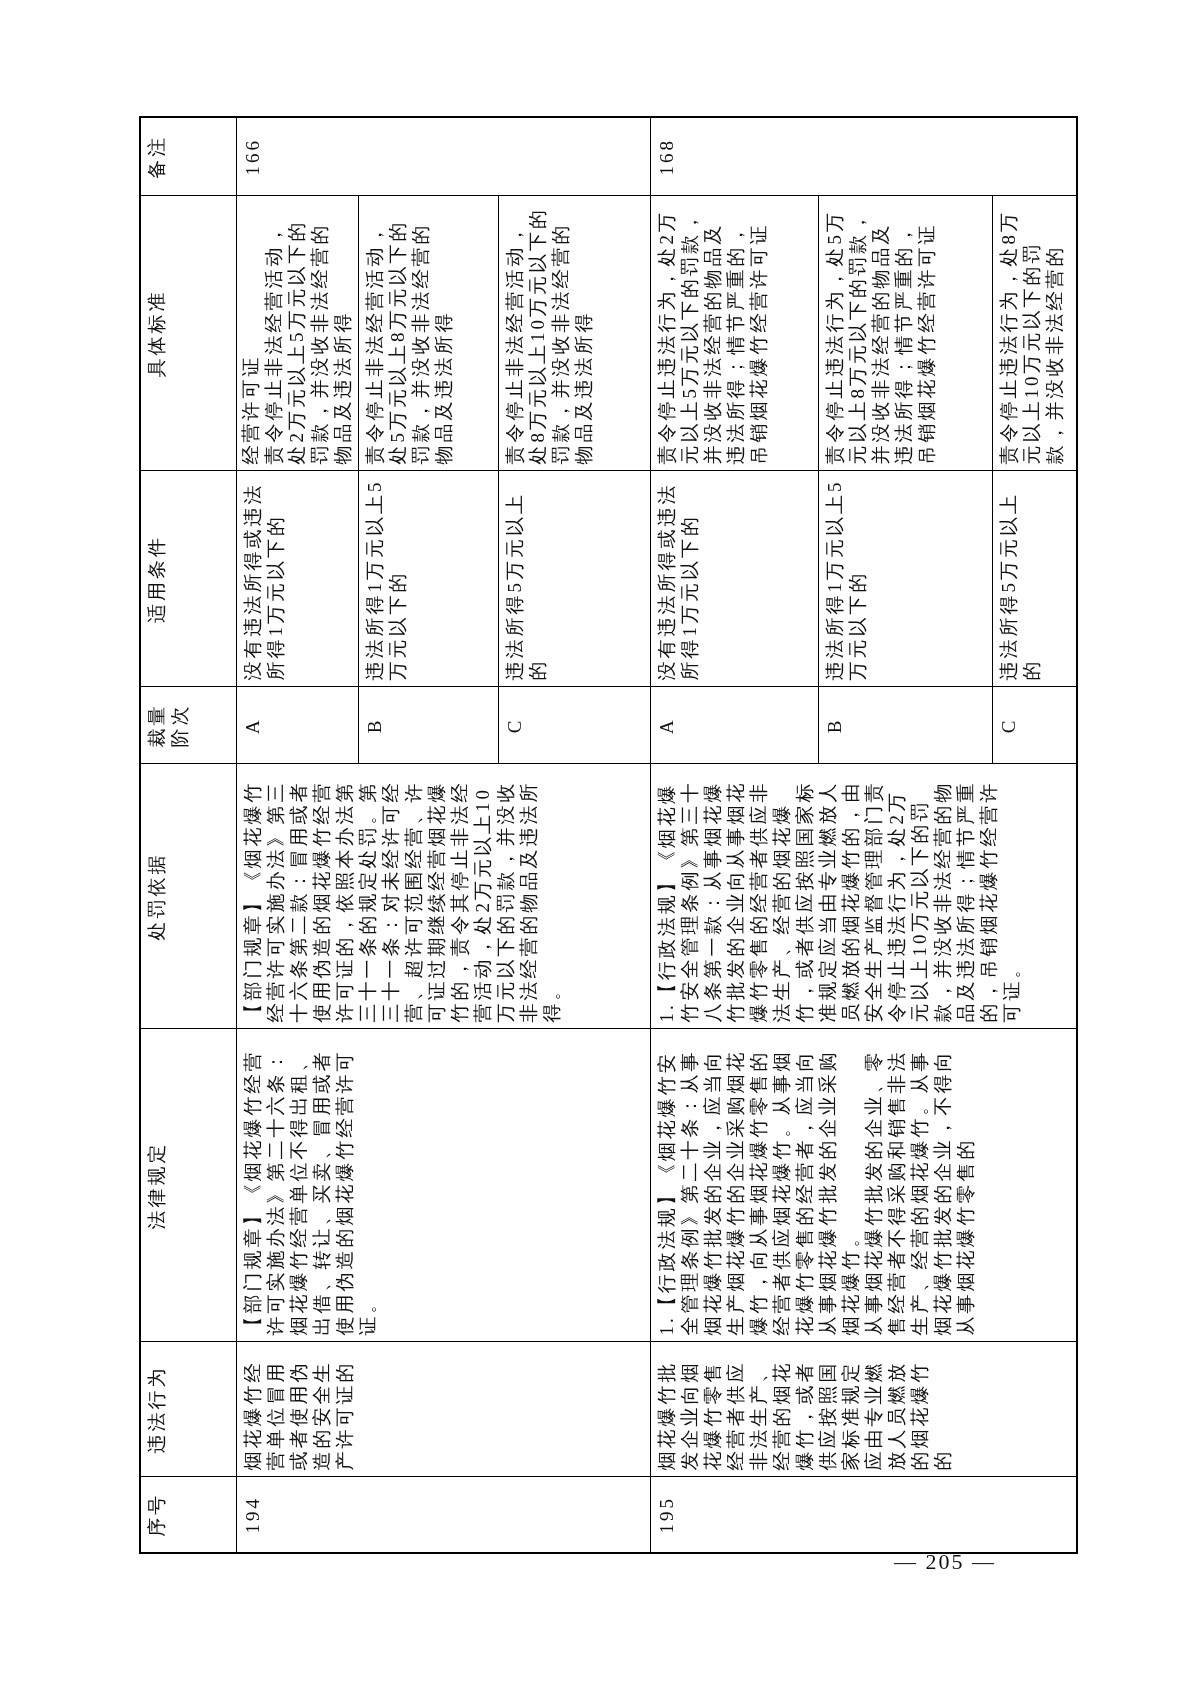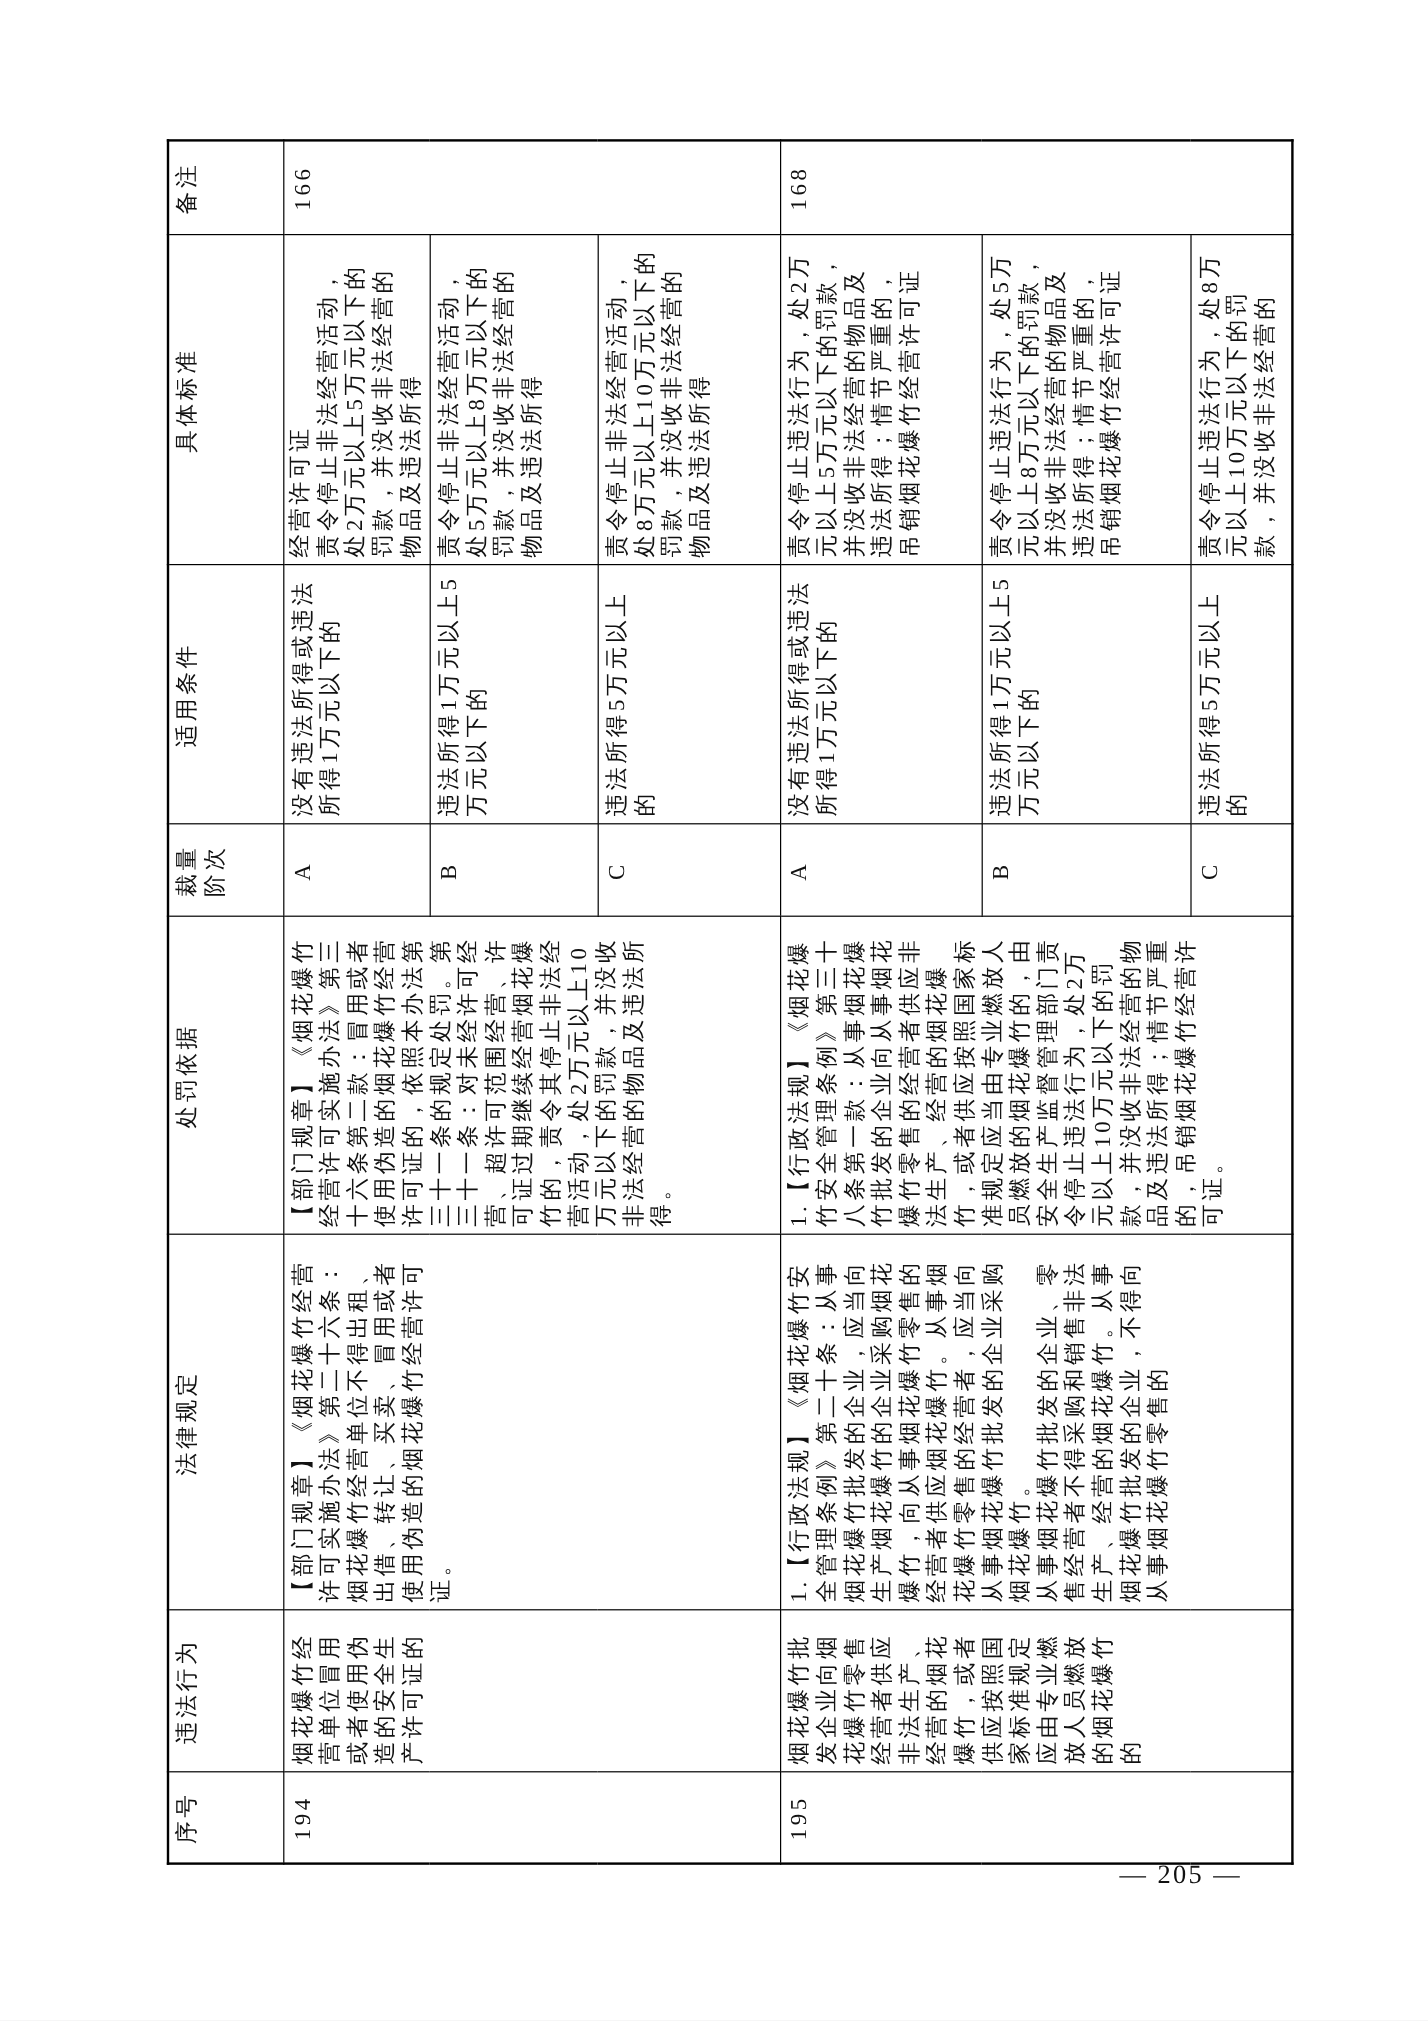--- a/index.html
+++ b/index.html
@@ -21,21 +21,21 @@
     overflow:hidden;
   }
   th.colhead{
     font-weight:bold;font-size:20px;text-align:center;vertical-align:middle;
     letter-spacing:2px;padding:2px;
   }
   td.center-cell{text-align:center;vertical-align:middle;letter-spacing:1px;}
   .cell-text{white-space:pre-line;text-align:left;}
   td.v-center{vertical-align:middle;}
   #page-number{
-    position:absolute;left:855px;top:1549px;width:180px;text-align:right;
+    position:absolute;left:855px;top:1549px;width:180px;text-align:center;
     font-size:22px;letter-spacing:2px;color:#111;
     font-family:"Liberation Serif", serif;
   }
 </style>
 </head>
 <body>
 
 <div id="page">
 
   <div id="table-rotator">

